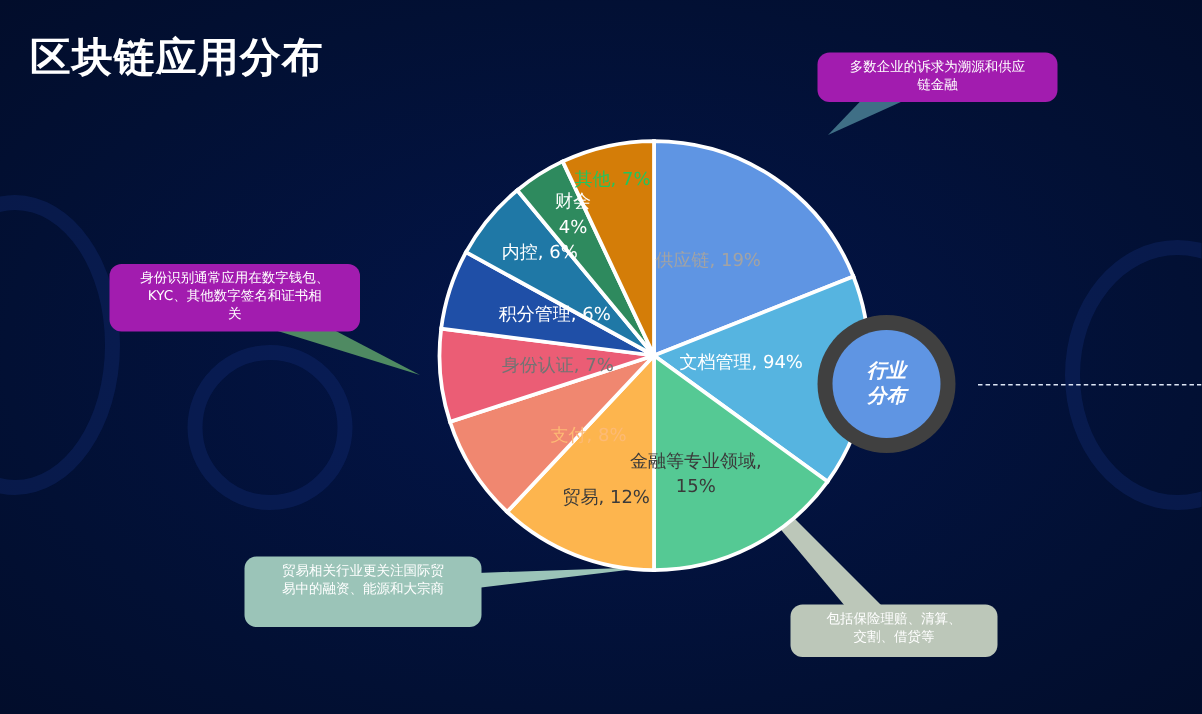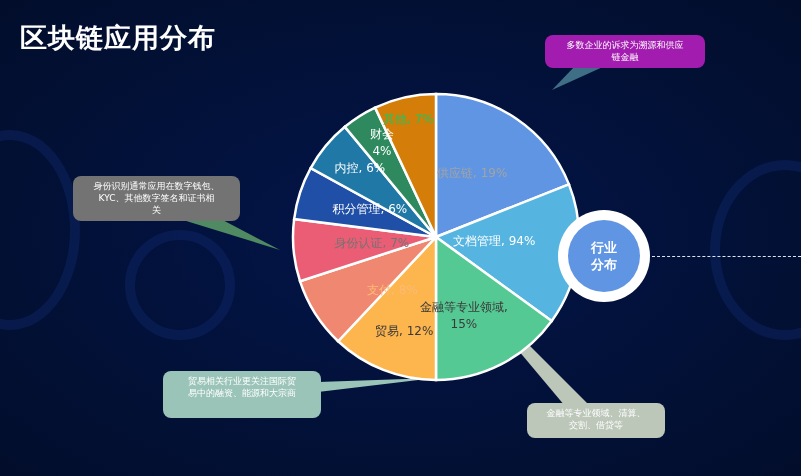--- a/index.html
+++ b/index.html
@@ -3,21 +3,21 @@
 <meta charset="utf-8">
 <style>
   html,body{margin:0;padding:0;}
   body{width:801px;height:476px;overflow:hidden;background:#021033;font-family:"DejaVu Sans","Liberation Sans",sans-serif;position:relative;}
   .bg{position:absolute;inset:0;background:radial-gradient(ellipse at 50% 50%,#03154a 0%,#021034 70%,#020d2b 100%);}
   .deco{position:absolute;border-radius:50%;border:10px solid rgba(20,45,120,0.35);}
   .title{position:absolute;left:20px;top:20px;color:#fff;font-size:27px;font-weight:bold;letter-spacing:1px;text-align:center;}
   svg.chart{position:absolute;left:0;top:0;}
   .label{position:absolute;font-size:12px;white-space:nowrap;text-align:center;line-height:17px;}
   .callout{position:absolute;border-radius:8px;color:#fff;font-size:9px;line-height:12px;text-align:center;padding:4px 8px;box-sizing:border-box;}
-  .badge{position:absolute;left:558px;top:210px;width:92px;height:92px;border-radius:50%;background:#ffffff;}
+  .badge{position:absolute;left:545px;top:210px;width:92px;height:92px;border-radius:50%;background:#404040;font-style:italic;}
   .badge-inner{position:absolute;left:10px;top:10px;width:72px;height:72px;border-radius:50%;background:#5f95e3;color:#fff;font-size:13px;font-weight:bold;display:flex;flex-direction:column;align-items:center;justify-content:center;line-height:17px;}
   .dash{position:absolute;left:652px;top:256px;width:149px;border-top:1px dashed #dde6f5;}
 </style>
 </head>
 <body>
 
 <div class="bg"></div>
 <div class="deco" style="left:-60px;top:130px;width:120px;height:180px;"></div>
 <div class="deco" style="left:125px;top:230px;width:90px;height:90px;"></div>
 <div class="deco" style="left:710px;top:160px;width:130px;height:160px;"></div>
@@ -56,31 +56,31 @@
     <div class="label" style="color: rgb(255, 255, 255); white-space: pre; left: 334.5px; top: 159.5px;">内控, 6%</div>
     <div class="label" style="color: rgb(255, 255, 255); white-space: pre; left: 370px; top: 126px;">财会
 4%</div>
     <div class="label" style="color: #22c55e; white-space: pre; left: 383px; top: 110.5px;">其他, 7%</div>
   </div>
 
 <div class="callout" style="left:545px;top:35px;width:160px;height:33px;background:#a21caf;">
   <div>多数企业的诉求为溯源和供应</div>
   <div>链金融</div>
 </div>
-<div class="callout" style="left:73px;top:176px;width:167px;height:45px;background:#737373;">
+<div class="callout" style="left:73px;top:176px;width:167px;height:45px;background:#a21caf;">
   <div>身份识别通常应用在数字钱包、</div>
   <div>KYC、其他数字签名和证书相</div>
   <div>关</div>
 </div>
 <div class="callout" style="left:163px;top:371px;width:158px;height:47px;background:#9bc4b8;">
   <div>贸易相关行业更关注国际贸</div>
   <div>易中的融资、能源和大宗商</div>
 </div>
 <div class="callout" style="left:527px;top:403px;width:138px;height:35px;background:#bcc7b9;">
-  <div>金融等专业领域、清算、</div>
+  <div>包括保险理赔、清算、</div>
   <div>交割、借贷等</div>
 </div>
 
 <div class="badge">
   <div class="badge-inner">
     <span>行业</span>
     <span>分布</span>
   </div>
 </div>
 <div class="dash"></div>

